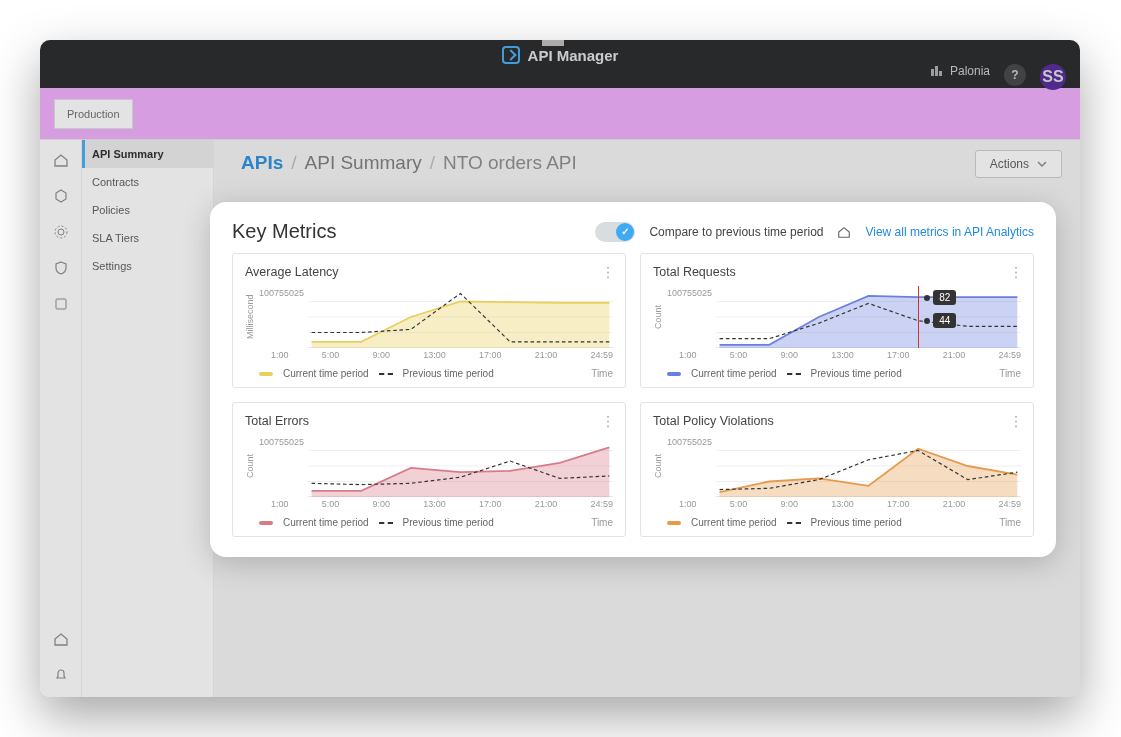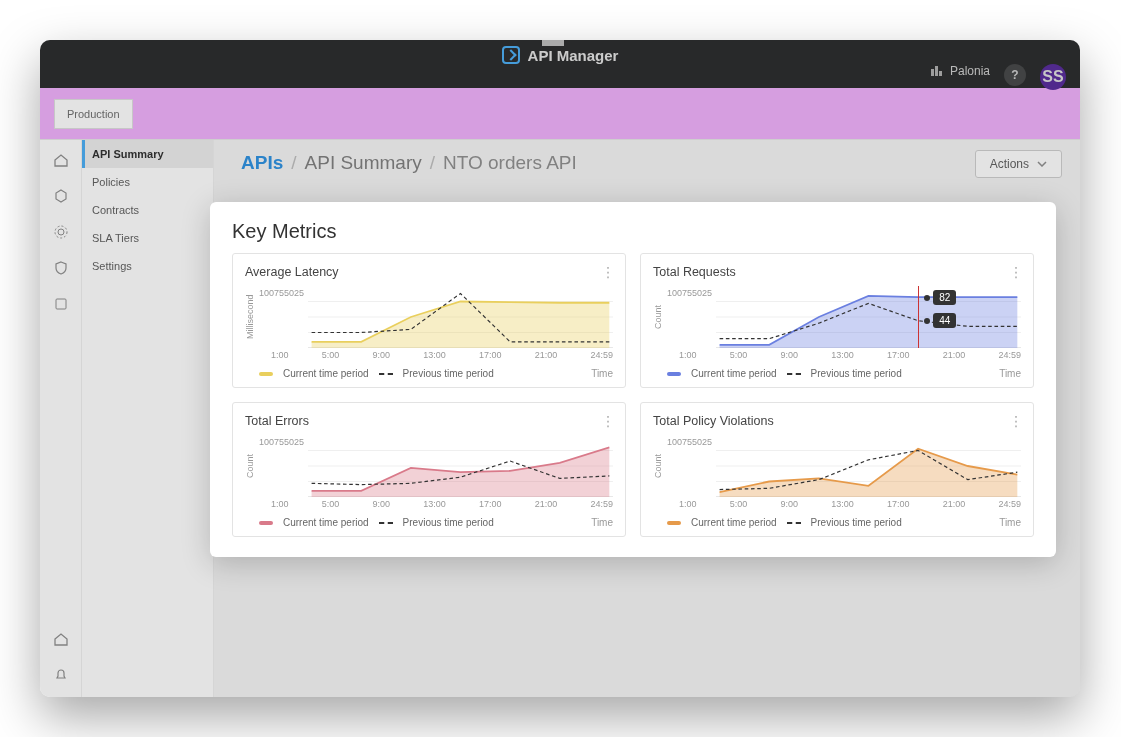--- a/index.html
+++ b/index.html
@@ -43,21 +43,21 @@
   .nav-item.active{ background:#ececec; color:#222; font-weight:600; border-left:3px solid #3fa9f5; padding-left:7px;}
   .main{ flex:1; padding:12px 18px; position:relative;}
   .breadcrumb{ font-size:19px; color:#999; margin-bottom:10px; display:flex; align-items:center; gap:8px;}
   .breadcrumb .root{ color:#1f8ae0; font-weight:700;margin-left:9px;}
   .breadcrumb .sep{ color:#bbb;}
   .actions-btn{ position:absolute; right:18px; top:10px; border:1px solid #ccc; border-radius:3px; padding:6px 14px; font-size:12px; background:#fff; color:#555; display:flex; align-items:center; gap:8px;}
   
   .dim{ position:absolute; inset:0; background:rgba(100,100,100,0.18); pointer-events:none;}
   
   .panel{
-    position:absolute; left:170px; top:162px; right:24px; background:#fff; border-radius:6px;
+    position:absolute; left:170px; top:162px; right:24px; background:#fff; border-radius:16px;
     box-shadow:0 6px 30px rgba(0,0,0,0.2); padding:18px 22px 20px;
   }
   .panel-head{ display:flex; align-items:center; margin-bottom:10px;}
   .panel-title{ font-size:20px; color:#333;}
   .panel-head-right{ margin-left:auto; display:flex; align-items:center; gap:14px; font-size:12px;}
   .link{ color:#1f8ae0;}
   .home-ic{ width:14px; height:14px;}
   .grid{ display:grid; grid-template-columns:1fr 1fr; gap:14px;}
   .card{ border:1px solid #e3e3e3; border-radius:3px; padding:10px 12px 8px; background:#fff;}
   .card-head{ display:flex; align-items:center; margin-bottom:6px;}
@@ -137,22 +137,22 @@
       <div class="rail-sep"></div>
       <svg class="rail-ic" viewBox="0 0 16 16">
           <path d="M2 8l6-5 6 5v6H2z" fill="none" stroke="#888" stroke-width="1.3"></path>
         </svg>
       <svg class="rail-ic" viewBox="0 0 16 16" style="margin-bottom:14px;">
           <path d="M8 3a3 3 0 013 3v3l1 2H4l1-2V6a3 3 0 013-3z" fill="none" stroke="#888" stroke-width="1.2"></path>
         </svg>
     </div>
     <div class="nav" id="nav">
         <div class="nav-item active">API Summary</div>
+        <div class="nav-item">Contracts</div>
         <div class="nav-item">Policies</div>
-        <div class="nav-item">Contracts</div>
         <div class="nav-item">SLA Tiers</div>
         <div class="nav-item">Settings</div>
       </div>
     <div class="main">
       <div class="breadcrumb">
         <span class="root">APIs</span>
         <span class="sep">/</span>
         <span style="color:#777;">API Summary</span>
         <span class="sep">/</span>
         <span style="color:#888;">NTO orders API</span>
@@ -164,20 +164,30 @@
           </svg>
       </div>
     </div>
   </div>
 
   <div class="dim"></div>
 
   <div class="panel">
     <div class="panel-head">
       <div class="panel-title">Key Metrics</div>
+      <div class="panel-head-right">
+        <div class="toggle" style="background:#d8dde0;">
+            <div class="knob" style="background:#3fa9f5;"></div>
+          </div>
+        <span style="color:#444;">Compare to previous time period</span>
+        <svg class="home-ic" viewBox="0 0 16 16">
+            <path d="M2 8l6-5 6 5v6H2z" fill="none" stroke="#666" stroke-width="1.3"></path>
+          </svg>
+        <a class="link">View all metrics in API Analytics</a>
+      </div>
     </div>
     <div class="grid" id="cards">
         <div class="card">
           <div class="card-head">
             <div class="card-title">Average Latency</div>
             <div class="kebab">⋮</div>
           </div>
           <div class="chart-wrap">
             <div class="ylab">Millisecond</div>
             <div class="yticks">

